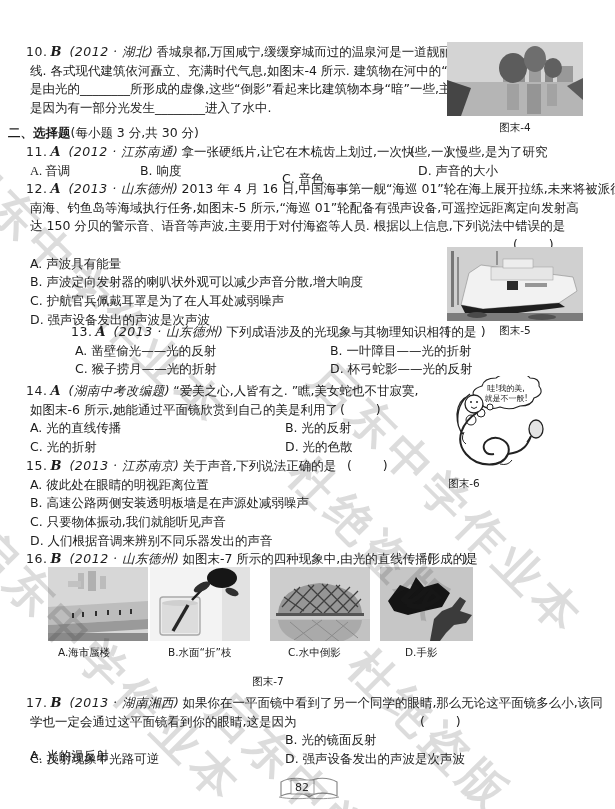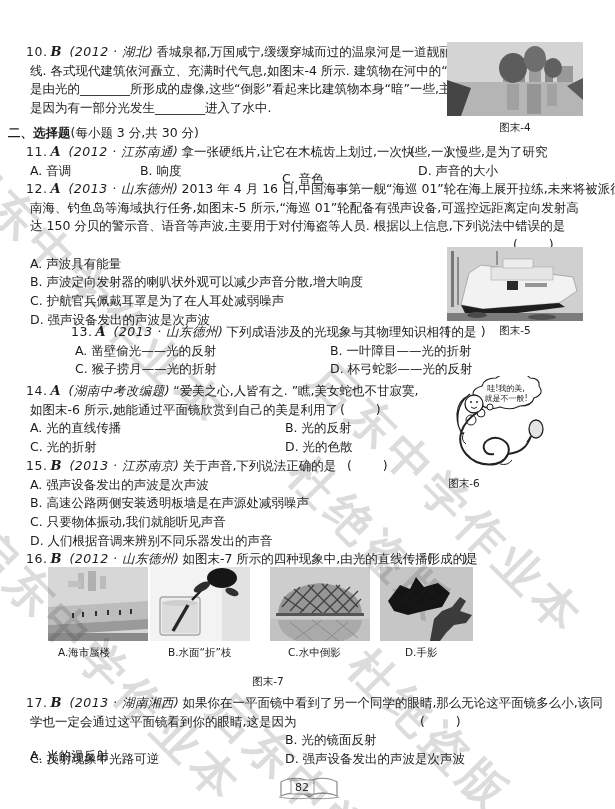--- a/index.html
+++ b/index.html
@@ -68,21 +68,21 @@
       <span class="secb">二、选择题</span><span>(每小题 3 分,共 30 分)</span>
     </div>
   </div>
 
   <div class="q" style="top:143px;">
     <div class="row">
       <span class="qnum">11.</span><span class="ans">A</span><span class="src">(2012 · 江苏南通)</span><span>拿一张硬纸片,让它在木梳齿上划过,一次快些,一次慢些,是为了研究</span>
       <span class="paren" style="left:410px;">(      )</span>
     </div>
     <div class="row">
-      <span class="opt" style="left:30px;">A. 音调</span>
+      <span class="opt" style="left:30px;font-family:Liberation Serif, serif;">A. 音调</span>
       <span class="opt" style="left:140px;">B. 响度</span>
       <span class="opt" style="left:282px;margin-top:8px;">C. 音色</span>
       <span class="opt" style="left:418px;">D. 声音的大小</span>
     </div>
   </div>
 
   <div class="q" style="top:180px;">
     <div class="row">
       <span class="qnum">12.</span><span class="ans">A</span><span class="src">(2013 · 山东德州)</span><span>2013 年 4 月 16 日,中国海事第一舰“海巡 01”轮在海上展开拉练,未来将被派往</span>
     </div>
@@ -169,21 +169,21 @@
       <path d="M24,56 q-4,8 2,12 M60,88 q8,2 12,-4" fill="none" stroke="#222" stroke-width="1"></path>
     </svg>
   </div>
   <div class="figcap" style="left:432px;top:477px;width:64px;">图末-6</div>
 
   <div class="q" style="top:457px;">
     <div class="row">
       <span class="qnum">15.</span><span class="ans">B</span><span class="src">(2013 · 江苏南京)</span><span>关于声音,下列说法正确的是</span>
       <span class="paren" style="left:347px;">(      )</span>
     </div>
-    <div class="row ind">A. 强声设备发出的声波是次声波</div>
+    <div class="row ind">A. 彼此处在眼睛的明视距离位置</div>
     <div class="row ind">B. 高速公路两侧安装透明板墙是在声源处减弱噪声</div>
     <div class="row ind">C. 只要物体振动,我们就能听见声音</div>
     <div class="row ind">D. 人们根据音调来辨别不同乐器发出的声音</div>
   </div>
 
   <div class="q" style="top:550px;">
     <div class="row">
       <span class="qnum">16.</span><span class="ans">B</span><span class="src">(2012 · 山东德州)</span><span>如图末-7 所示的四种现象中,由光的直线传播形成的是</span>
       <span class="paren" style="left:427px;">(      )</span>
     </div>

